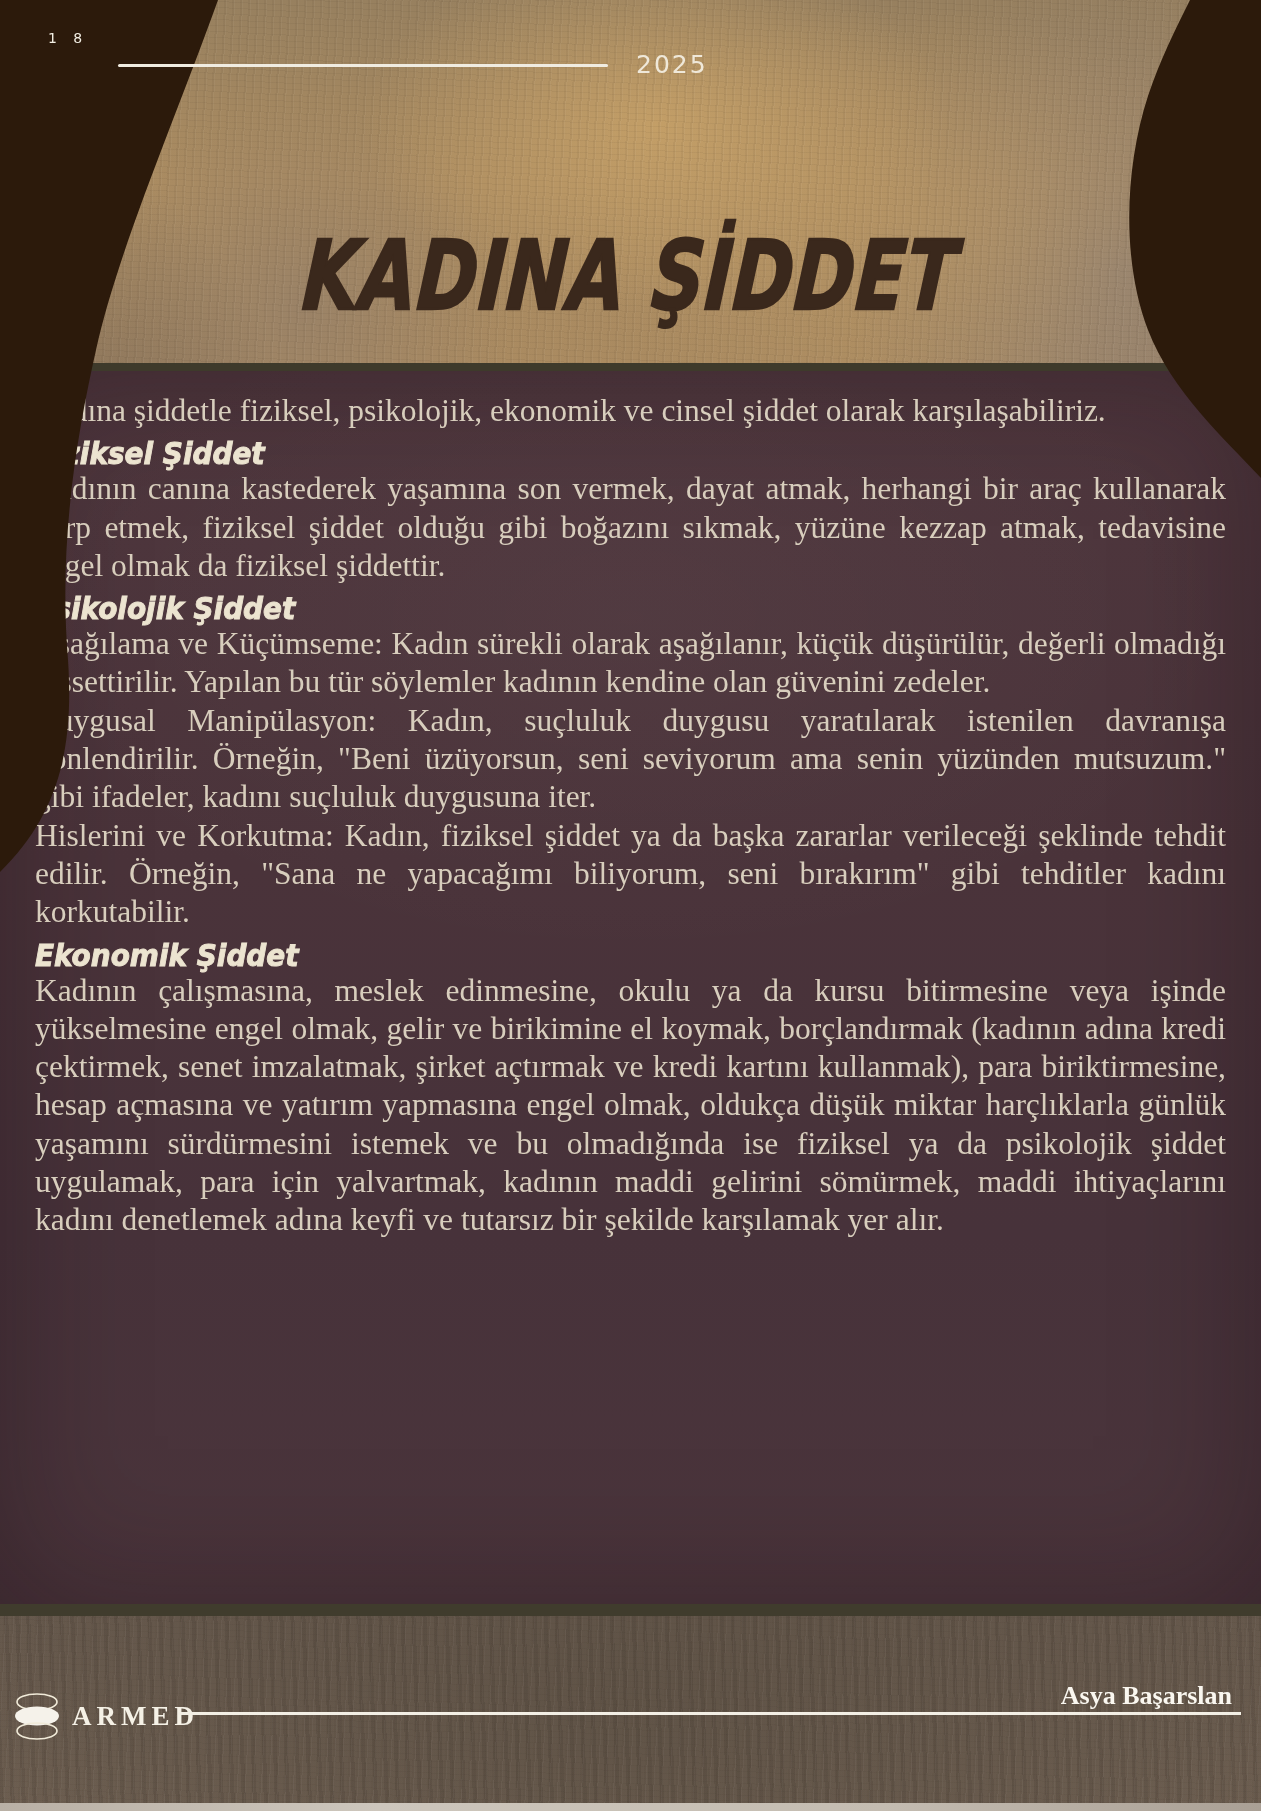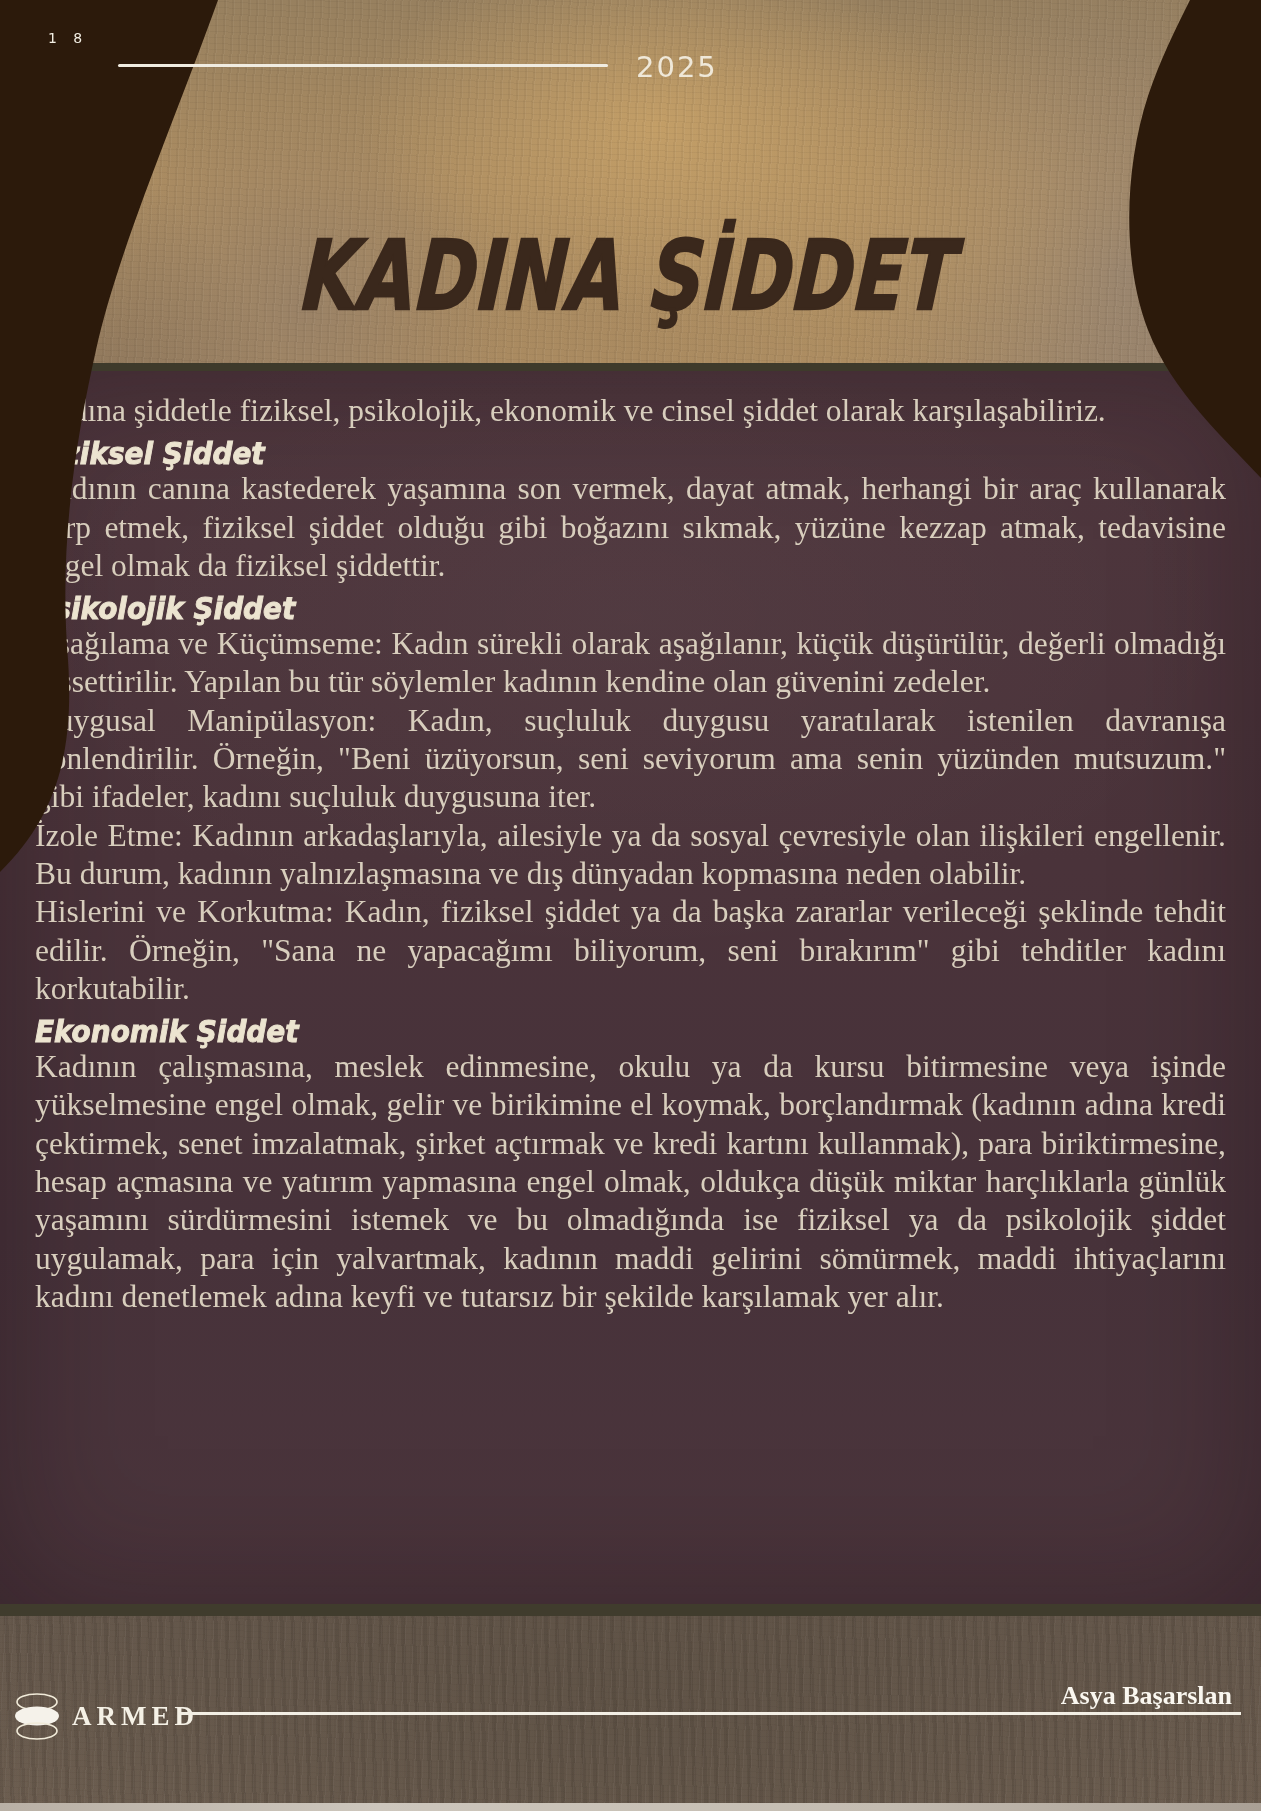--- a/index.html
+++ b/index.html
@@ -48,21 +48,21 @@
   .hdr{position:absolute;inset:0;z-index:7;pointer-events:none;}
   .page-num{
     position:absolute;left:48px;top:30px;
     font-family:"DejaVu Sans","Liberation Sans",sans-serif;
     font-size:14px;letter-spacing:6px;color:#f2eee3;
   }
   .top-line{position:absolute;left:118px;top:64px;width:490px;height:3px;background:#f0ece1;border-radius:2px;}
   .year{
     position:absolute;left:636px;top:50px;
     font-family:"DejaVu Sans","Liberation Sans",sans-serif;
-    font-size:29px;letter-spacing:2px;color:#efe8d9;
+    font-size:25px;letter-spacing:2px;color:#efe8d9;
   }
 
   
   .title{
     position:absolute;top:228px;left:0;width:1261px;z-index:2;
     text-align:center;margin:0;
     font-family:"DejaVu Sans","Liberation Sans",sans-serif;
     font-weight:bold;font-style:italic;
     font-size:96px;line-height:1;letter-spacing:1px;
     color:#3a281c;-webkit-text-stroke:2.5px #3a281c;
@@ -119,21 +119,20 @@
 
   <section class="panel">
     <p>Kadına şiddetle fiziksel, psikolojik, ekonomik ve cinsel şiddet olarak karşılaşabiliriz.</p>
 
     <h2>Fiziksel Şiddet</h2>
     <p>Kadının canına kastederek yaşamına son vermek, dayat atmak, herhangi bir araç kullanarak darp etmek, fiziksel şiddet olduğu gibi boğazını sıkmak, yüzüne kezzap atmak, tedavisine engel olmak da fiziksel şiddettir.</p>
 
     <h2>Psikolojik Şiddet</h2>
     <p>Aşağılama ve Küçümseme: Kadın sürekli olarak aşağılanır, küçük düşürülür, değerli olmadığı hissettirilir. Yapılan bu tür söylemler kadının kendine olan güvenini zedeler.</p>
     <p>Duygusal Manipülasyon: Kadın, suçluluk duygusu yaratılarak istenilen davranışa yönlendirilir. Örneğin, "Beni üzüyorsun, seni seviyorum ama senin yüzünden mutsuzum." gibi ifadeler, kadını suçluluk duygusuna iter.</p>
-    <p>İzole Etme: Kadının arkadaşlarıyla, ailesiyle ya da sosyal çevresiyle olan ilişkileri engellenir. Bu durum, kadının yalnızlaşmasına ve dış dünyadan kopmasına neden olabilir.</p>
     <p>Hislerini ve Korkutma: Kadın, fiziksel şiddet ya da başka zararlar verileceği şeklinde tehdit edilir. Örneğin, "Sana ne yapacağımı biliyorum, seni bırakırım" gibi tehditler kadını korkutabilir.</p>
 
     <h2>Ekonomik Şiddet</h2>
     <p>Kadının çalışmasına, meslek edinmesine, okulu ya da kursu bitirmesine veya işinde yükselmesine engel olmak, gelir ve birikimine el koymak, borçlandırmak (kadının adına kredi çektirmek, senet imzalatmak, şirket açtırmak ve kredi kartını kullanmak), para biriktirmesine, hesap açmasına ve yatırım yapmasına engel olmak, oldukça düşük miktar harçlıklarla günlük yaşamını sürdürmesini istemek ve bu olmadığında ise fiziksel ya da psikolojik şiddet uygulamak, para için yalvartmak, kadının maddi gelirini sömürmek, maddi ihtiyaçlarını kadını denetlemek adına keyfi ve tutarsız bir şekilde karşılamak yer alır.</p>
   </section>
 
   <svg class="corner-blobs" width="1261" height="1811" viewBox="0 0 1261 1811" xmlns="http://www.w3.org/2000/svg">
     <path fill="#2c1a0b" d="M0,0 L218,0 C175,120 118,250 96,350 C78,430 58,540 68,660 C74,750 58,815 0,872 Z"></path>
     <path fill="#2c1a0b" d="M1190,0 L1261,0 L1261,478 C1224,438 1172,392 1148,330 C1122,262 1124,170 1148,96 C1160,60 1176,28 1190,0 Z"></path>
   </svg>

